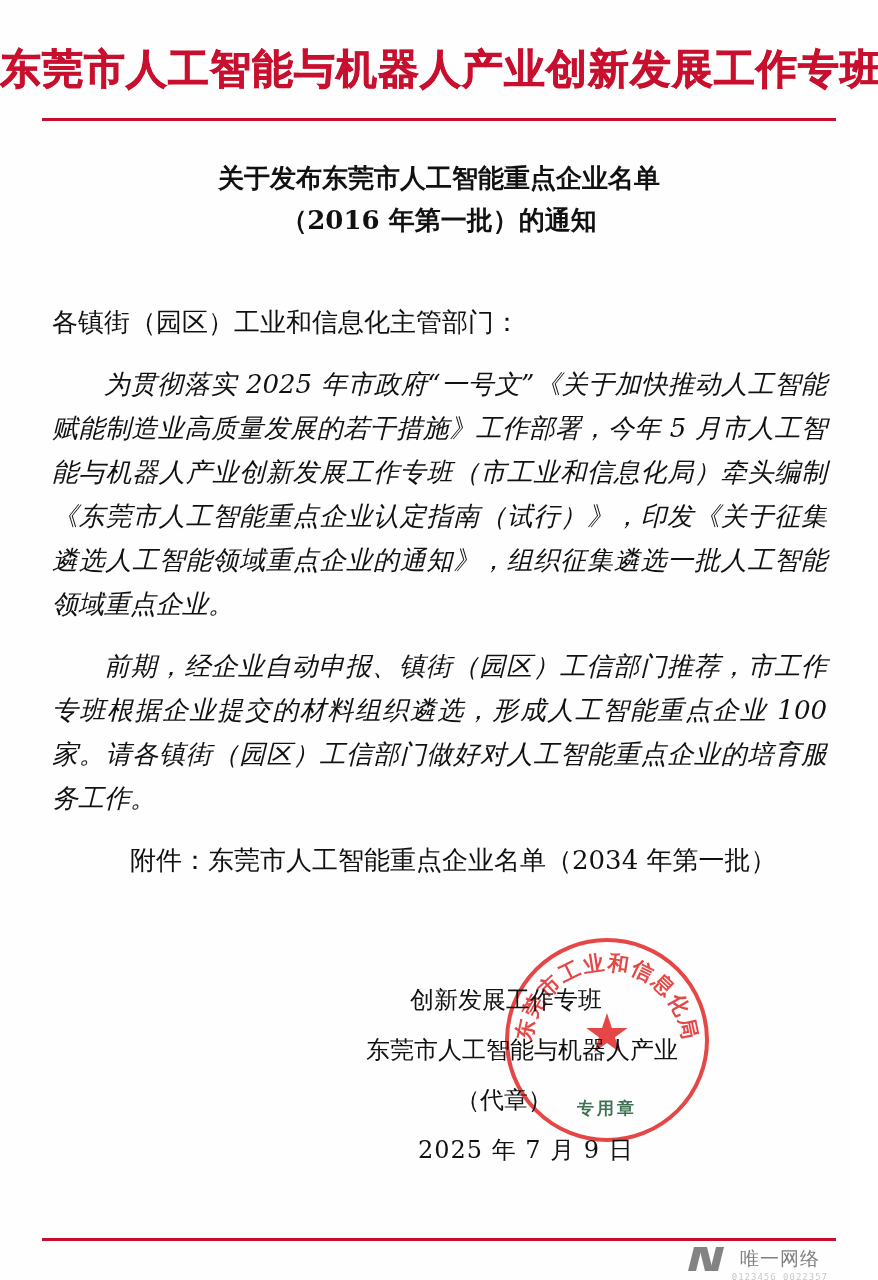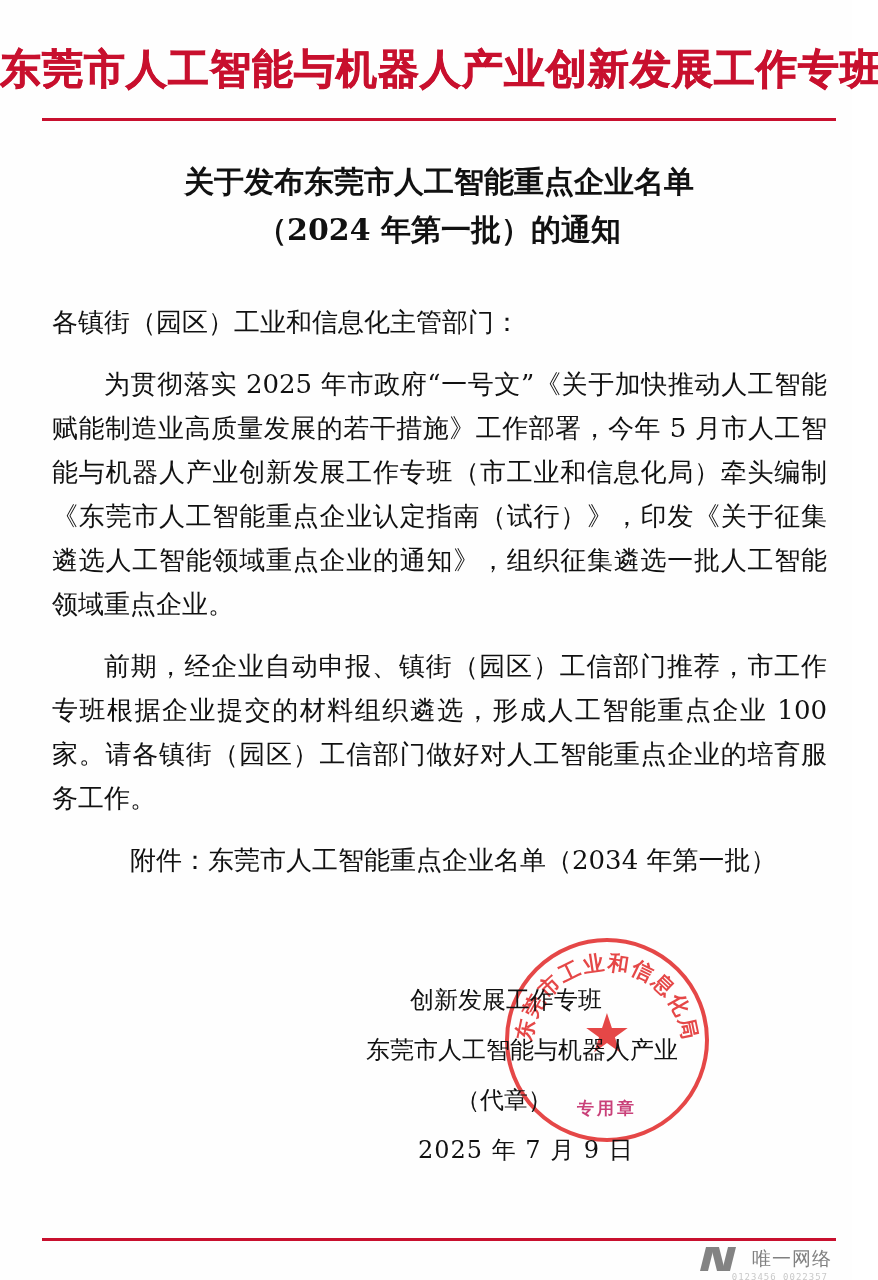--- a/index.html
+++ b/index.html
@@ -52,21 +52,21 @@
   }
 
   
   .doc-title {
     position: absolute;
     left: 60px;
     top: 158px;
     width: 758px;
     text-align: center;
     font-weight: bold;
-    font-size: 30px;
+    font-size: 26px;
     line-height: 1.6;
     color: #111;
   }
   .doc-title .line2 {
     display: block;
   }
 
   
   .body-text {
     position: absolute;
@@ -77,20 +77,21 @@
     line-height: 44px;
     color: #111;
     text-align: justify;
     text-justify: inter-ideograph;
   }
   .body-text p {
     margin: 0 0 18px 0;
   }
   .p-indent {
     text-indent: 2em;
+    font-style: italic;
   }
   .attachment {
     text-indent: 3em;
     margin-top: 30px;
   }
 
   
   .sign-block {
     position: absolute;
     right: 56px;
@@ -150,40 +151,40 @@
     font-size: 21px;
     font-weight: bold;
     letter-spacing: 2px;
   }
   .seal-bottom {
     position: absolute;
     left: 0;
     bottom: 18px;
     width: 196px;
     text-align: center;
-    color: #be185d;
+    color: #14532d;
     font-size: 17px;
     font-weight: bold;
     letter-spacing: 3px;
   }
 
   
   .footer-rule {
     position: absolute;
     left: 42px;
     top: 1238px;
     width: 794px;
     height: 3px;
     background: #c8102e;
   }
 
   
   .watermark {
     position: absolute;
-    right: 20px;
+    right: 32px;
     bottom: 6px;
     display: flex;
     align-items: center;
     gap: 15px;
     opacity: 0.85;
   }
   .wm-mark {
     width: 34px;
     height: 30px;
     position: relative;
@@ -213,21 +214,21 @@
 
 <div class="page">
 
   <div class="letterhead">
     <div class="letterhead-title">东莞市人工智能与机器人产业创新发展工作专班</div>
   </div>
   <div class="letterhead-rule"></div>
 
   <div class="doc-title">
     <span>关于发布东莞市人工智能重点企业名单</span>
-    <span class="line2">（2024 年第一批）的通知</span>
+    <span class="line2">（2016 年第一批）的通知</span>
   </div>
 
   <div class="body-text">
     <p>各镇街（园区）工业和信息化主管部门：</p>
     <p class="p-indent">为贯彻落实 2025 年市政府“一号文”《关于加快推动人工智能赋能制造业高质量发展的若干措施》工作部署，今年 5 月市人工智能与机器人产业创新发展工作专班（市工业和信息化局）牵头编制《东莞市人工智能重点企业认定指南（试行）》，印发《关于征集遴选人工智能领域重点企业的通知》，组织征集遴选一批人工智能领域重点企业。</p>
     <p class="p-indent">前期，经企业自动申报、镇街（园区）工信部门推荐，市工作专班根据企业提交的材料组织遴选，形成人工智能重点企业 100 家。请各镇街（园区）工信部门做好对人工智能重点企业的培育服务工作。</p>
     <p class="attachment">附件：东莞市人工智能重点企业名单（2034 年第一批）</p>
   </div>
 
   <div class="seal">

